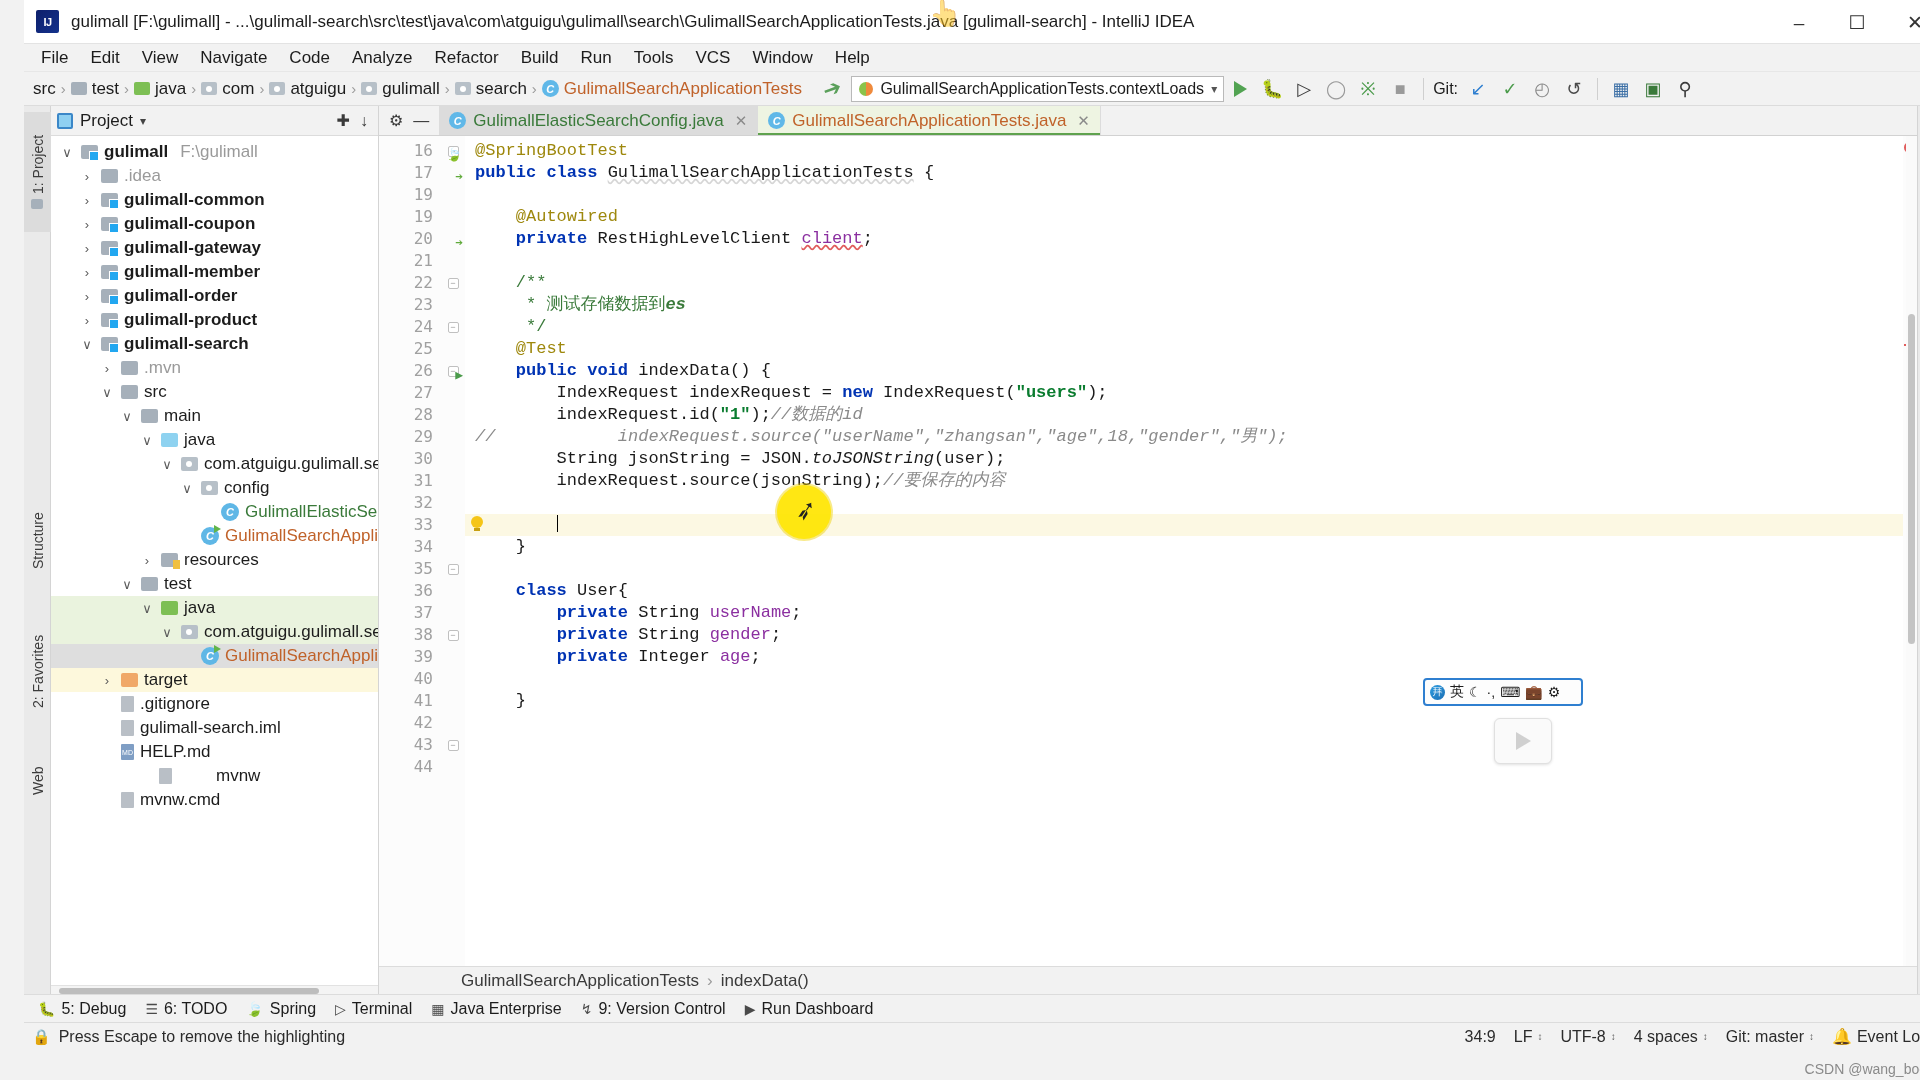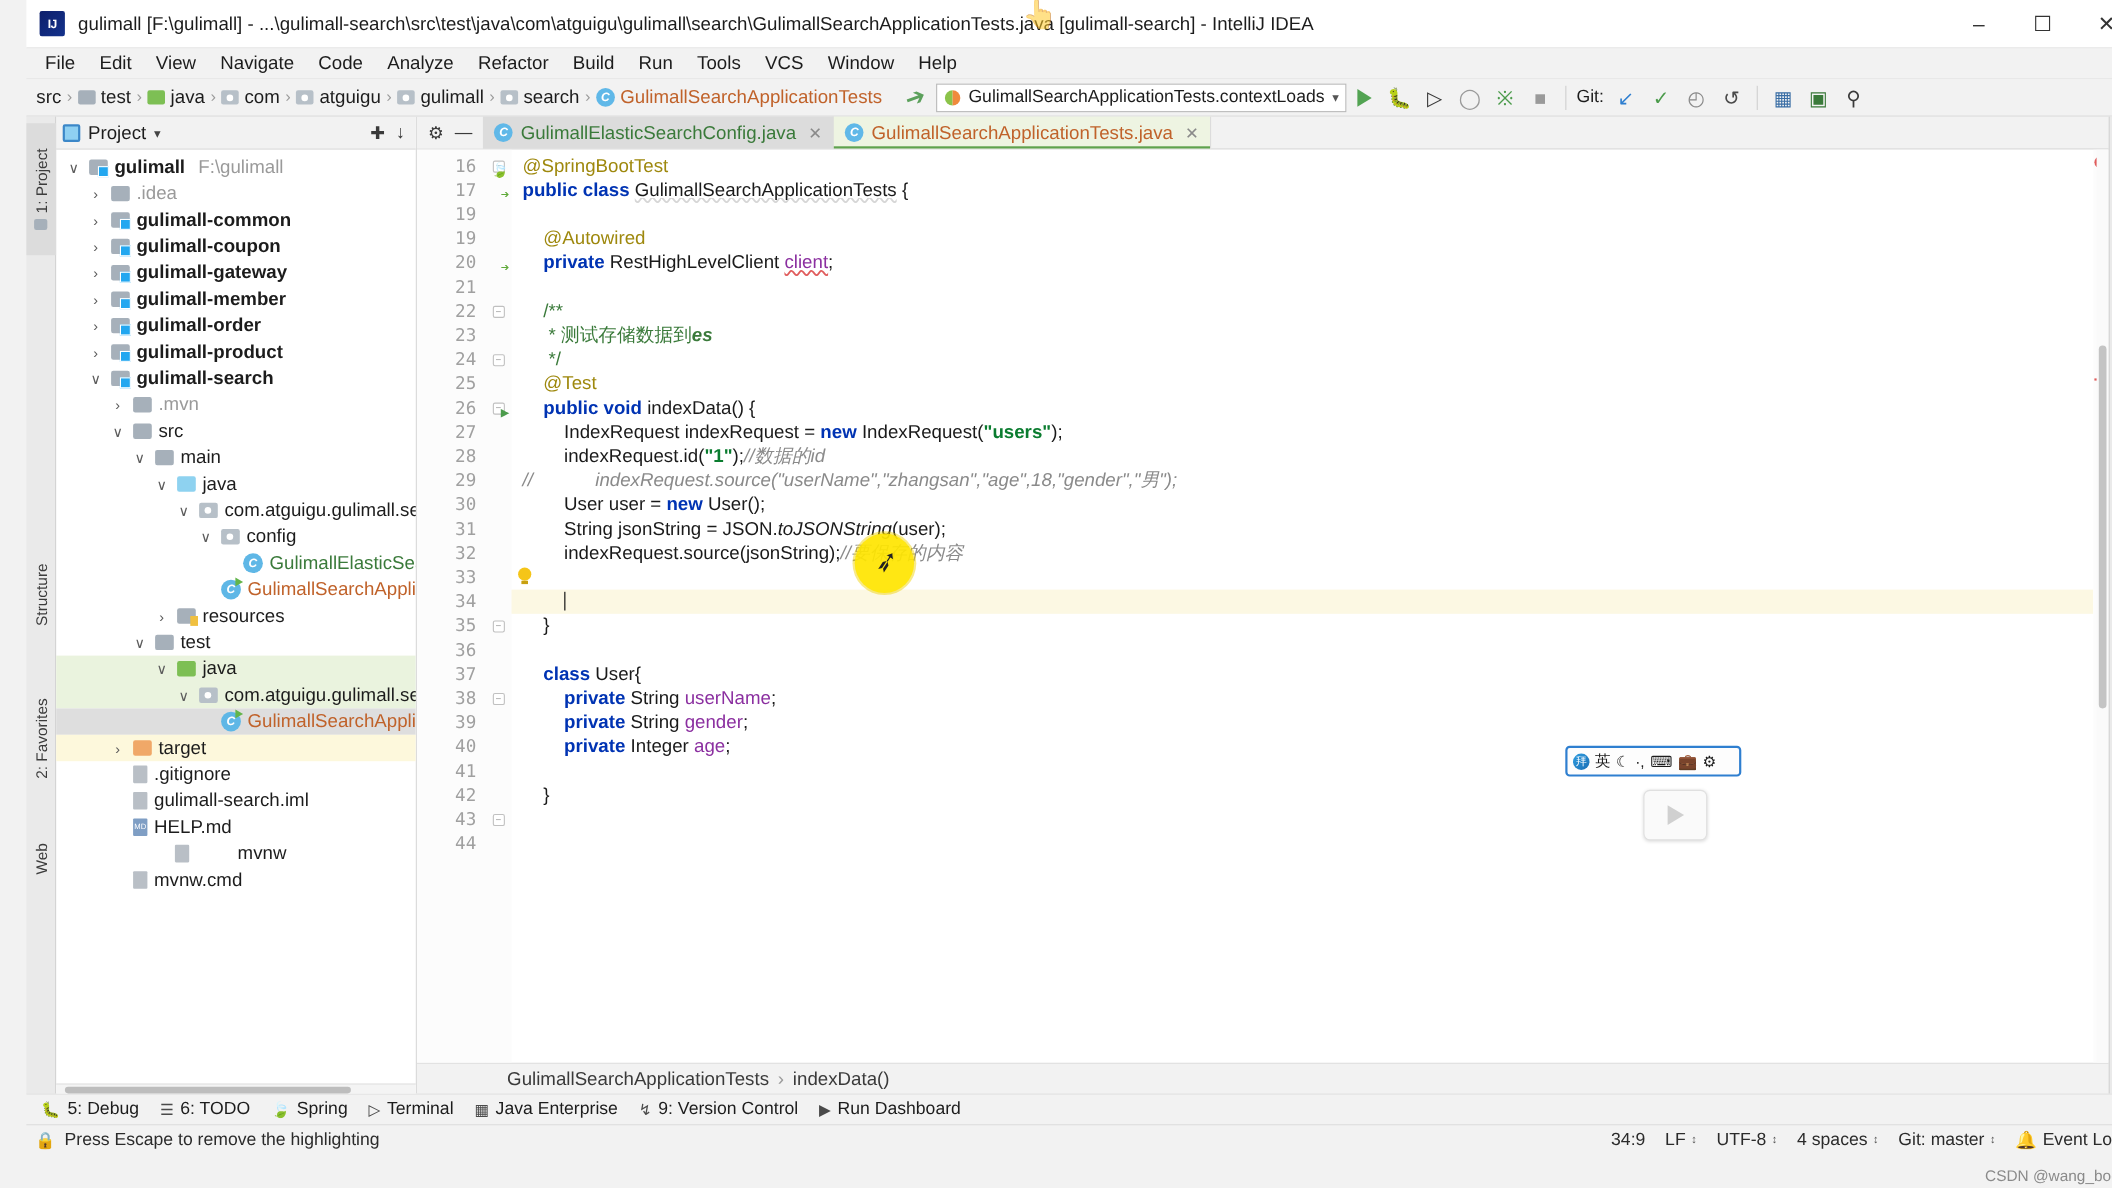--- a/index.html
+++ b/index.html
@@ -159,21 +159,21 @@
     width:62px; background:#fcfcfc; border-right:0px; flex:none; position:relative;
     font-family:"DejaVu Sans Mono", monospace; font-size:16px; color:#a0a0a0; text-align:right;
     padding-top:4px;
   }
   .gutter .ln { height:22px; line-height:22px; padding-right:8px; position:relative;}
   .gutter .ln .mark{position:absolute; right:-22px; top:3px; width:18px;height:16px;}
   .fold-col{ width:24px; flex:none; background:#fcfcfc; padding-top:4px;}
   .fold-col .fr{ height:22px; display:flex; align-items:center; justify-content:center;}
   .foldbox{width:11px;height:11px;border:1px solid #c0c0c0;border-radius:2px;display:flex;align-items:center;justify-content:center;color:#9a9a9a;font-size:9px;line-height:1;background:#fff;}
   .code-lines {
-    flex:1; padding-top:4px; font-family:Liberation Sans, sans-serif; font-size:17px;
+    flex:1; padding-top:4px; font-family:Liberation Mono, monospace; font-size:17px;
     color:#1a1a1a; position:relative; min-width:0;
   }
   .cl { height:22px; line-height:22px; white-space:pre; padding-left:10px;}
   .cl.current { background:#fcf8e3; }
   .k  { color:#0033b3; font-weight:bold; }
   .ann{ color:#9e880d; }
   .str{ color:#0a7c2f; font-weight:bold;}
   .fld{ color:#8b2fa0; }
   .cmt{ color:#8a8a8a; font-style:italic;}
   .cmt-doc{ color:#3a7a3a; }
@@ -678,21 +678,20 @@
             <div class="cl">    <span class="k">private</span> RestHighLevelClient <span class="fld erru">client</span>;</div>
             <div class="cl"></div>
             <div class="cl">    <span class="cmt-doc">/**</span></div>
             <div class="cl">     <span class="cmt-doc">* 测试存储数据到</span><span class="cmt-doc" style="font-style:italic;font-weight:bold">es</span></div>
             <div class="cl">     <span class="cmt-doc">*/</span></div>
             <div class="cl">    <span class="ann">@Test</span></div>
             <div class="cl">    <span class="k">public void</span> indexData() {</div>
             <div class="cl">        IndexRequest indexRequest = <span class="k">new</span> IndexRequest(<span class="str">"users"</span>);</div>
             <div class="cl">        indexRequest.id(<span class="str">"1"</span>);<span class="cmt">//数据的</span><span class="cmt">id</span></div>
             <div class="cl"><span class="cmt">//</span><span class="cmt">            indexRequest.source("userName","zhangsan","age",18,"gender","男");</span></div>
-            <div class="cl">        User user = <span class="k">new</span> User();</div>
             <div class="cl">        String jsonString = JSON.<span class="mth">toJSONString</span>(user);</div>
             <div class="cl">        indexRequest.source(jsonString);<span class="cmt">//要保存的内容</span></div>
             <div class="cl"></div>
             <div class="cl current">        <span class="caret"></span></div>
             <div class="cl">    }</div>
             <div class="cl"></div>
             <div class="cl">    <span class="k">class</span> User{</div>
             <div class="cl">        <span class="k">private</span> String <span class="fld">userName</span>;</div>
             <div class="cl">        <span class="k">private</span> String <span class="fld">gender</span>;</div>
             <div class="cl">        <span class="k">private</span> Integer <span class="fld">age</span>;</div>

